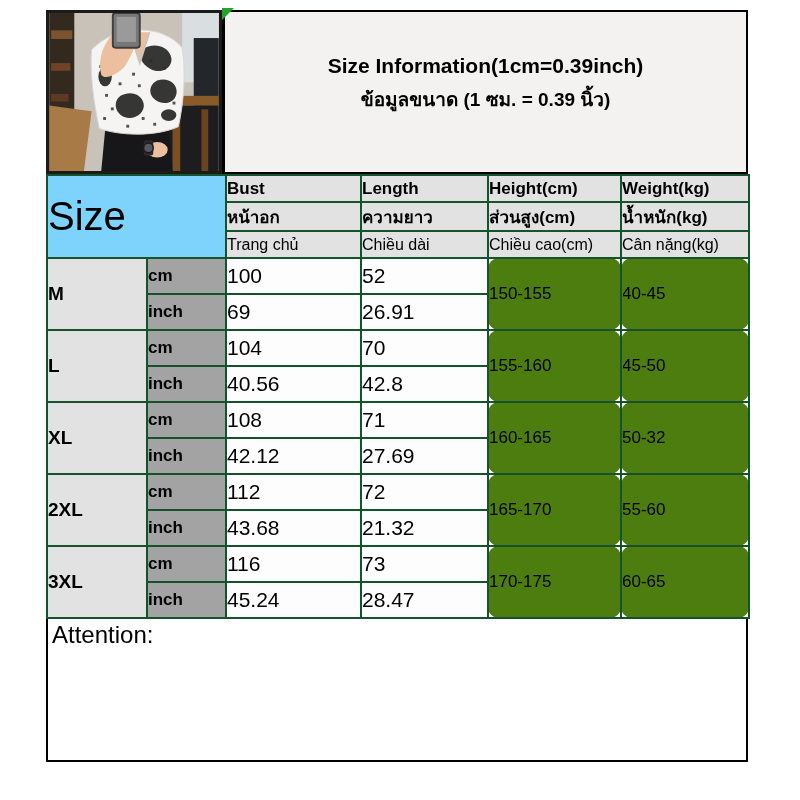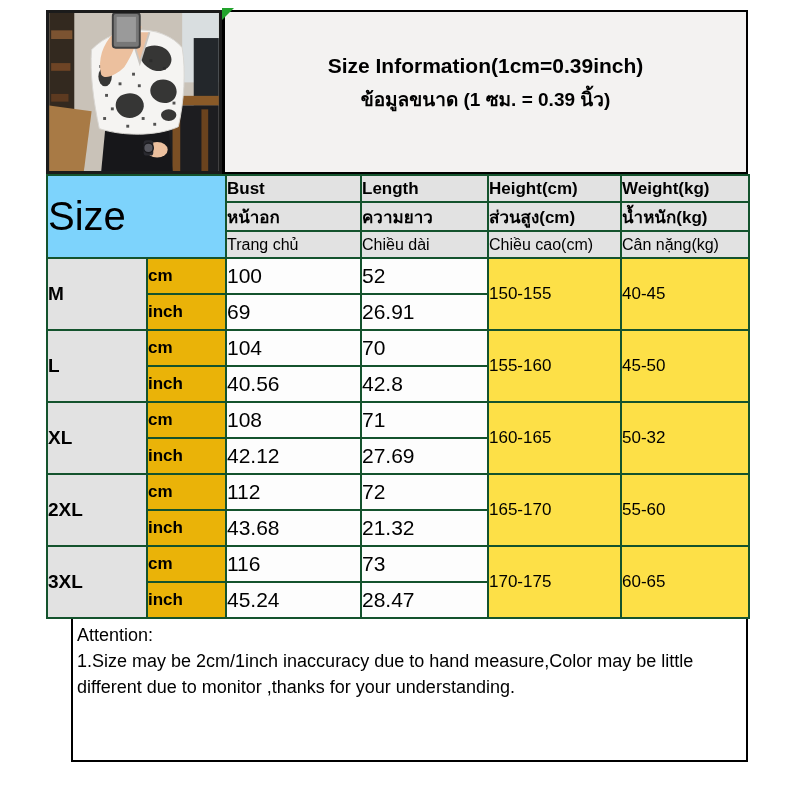--- a/index.html
+++ b/index.html
@@ -21,27 +21,27 @@
   .title-l2{ font-size:19px; font-weight:bold; line-height:34px; }
 
   
   table.size-table{ width:702px; border-collapse:collapse; table-layout:fixed; }
   table.size-table td{ border:2px solid #14532d; text-align:left; vertical-align:middle;
     overflow:hidden; }
   td.hdr{ background:#e2e2e2; font-weight:bold; font-size:17px; height:27px; }
   td.hdr-vi{ background:#e2e2e2; font-weight:normal; font-size:16px; height:27px; }
   td.size-big{ background:#7dd3fc; font-weight:normal; font-size:40px; }
   td.size-lbl{ background:#e2e2e2; font-weight:bold; font-size:19px; }
-  td.unit{ background:#eab308; font-weight:bold; font-size:17px; height:36px; }
+  td.unit{ background:#a3a3a3; font-weight:bold; font-size:17px; height:36px; }
   td.val{ background:#fdfdfd; font-size:21px; height:36px; }
-  td.merged{ background:#fde047; font-size:17px; }
+  td.merged{ background:#4d7c0f; font-size:17px;border-radius:11px; }
 
   
   .attention-box{ border:2px solid #000; border-top:none; background:#fff;
-    min-height:143px; padding:3px 4px 6px 4px; font-size:18px; line-height:26px;margin-left:25px; }
+    min-height:143px; padding:3px 4px 6px 4px; font-size:24px; line-height:26px; }
   .attention-box p{ margin:0; }
 </style>
 </head>
 <body>
 
 <div class="canvas">
   <div class="content">
 
     <div class="top-strip">
 
@@ -217,17 +217,16 @@
         <tr>
           <td class="unit">inch</td>
           <td class="val">45.24</td>
           <td class="val">28.47</td>
         </tr>
       </tbody>
     </table>
 
     <div class="attention-box">
       <p>Attention:</p>
-      <p>1.Size may be 2cm/1inch inaccuracy due to hand measure,Color may be little different due to monitor ,thanks for your understanding.</p>
     </div>
 
   </div>
 </div>
 
 </body></html>

